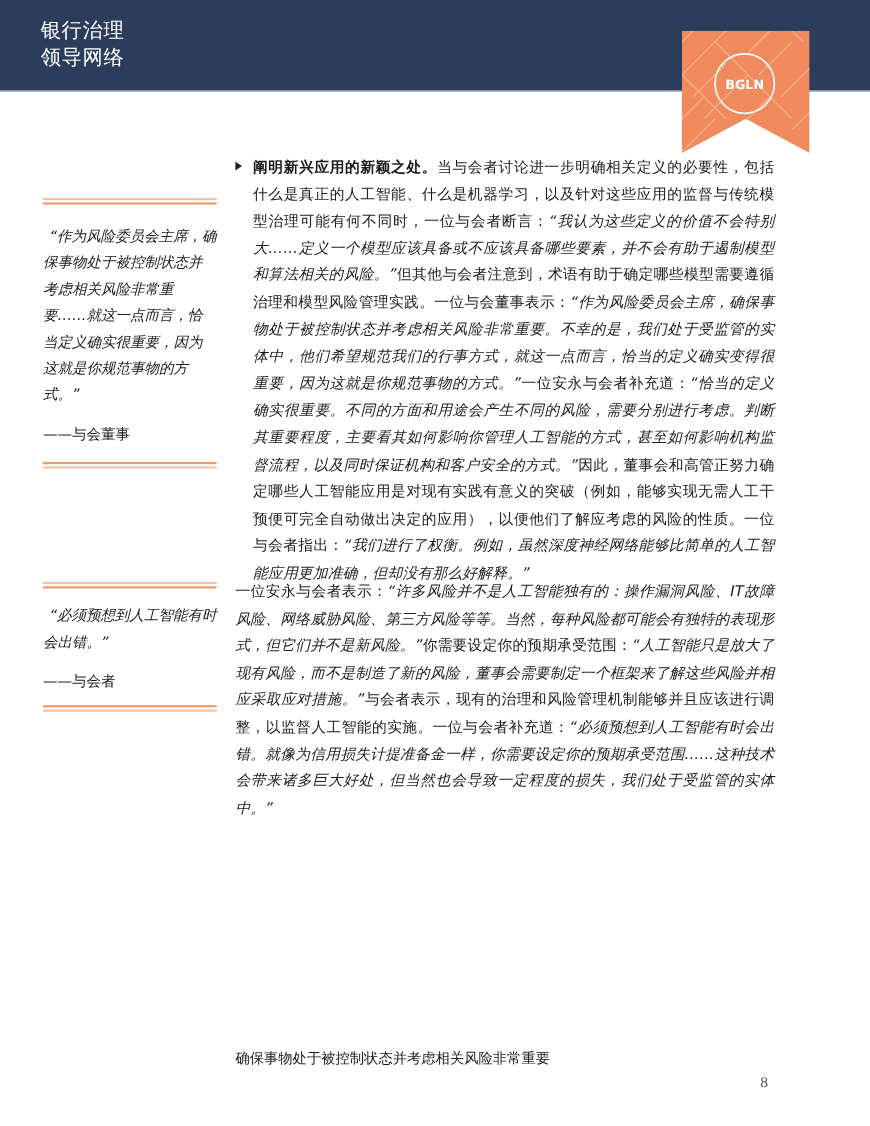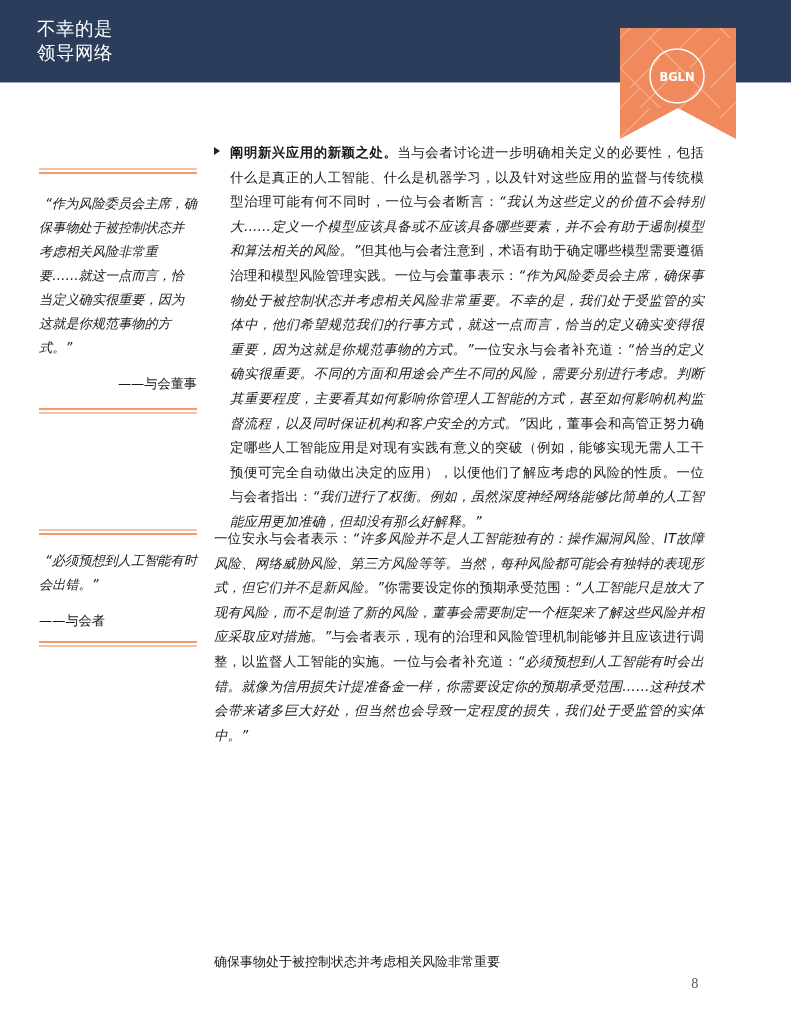--- a/index.html
+++ b/index.html
@@ -59,21 +59,21 @@
   .page-number {
     position: absolute; left: 691px; top: 977px; font-size: 12px; color: #555;
     font-family: "DejaVu Serif", serif;
   }
 </style>
 </head>
 <body>
 
 <div class="header">
   <div class="header-title">
-    <div>不幸的是</div>
+    <div>银行治理</div>
     <div>领导网络</div>
   </div>
 </div>
 
 <div class="ribbon">
   <svg width="116" height="111" viewBox="0 0 116 111">
     <defs>
       <clipPath id="rib">
         <polygon points="0,0 116,0 116,111 58,80 0,111"></polygon>
       </clipPath>
@@ -81,24 +81,24 @@
     <polygon points="0,0 116,0 116,111 58,80 0,111" fill="#f08a5d"></polygon>
     <g clip-path="url(#rib)" stroke="#f6b08e" stroke-width="1.4" fill="none" opacity="0.85">
       <path d="M-10,20 L20,-10 M-10,50 L30,10 L50,30 M10,60 L40,30 M20,80 L60,40 L80,60 M40,100 L80,60 M60,20 L90,-10 L110,10 M70,40 L100,10 M90,60 L120,30 M100,90 L130,60 M-10,90 L20,60 L40,80 M0,110 L30,80"></path>
       <path d="M30,10 L50,-10 M80,60 L100,80 M60,40 L40,20 M20,60 L0,40"></path>
     </g>
     <circle cx="57" cy="48" r="27" fill="none" stroke="#ffffff" stroke-width="1.5"></circle>
     <text x="57" y="53" text-anchor="middle" fill="#ffffff" font-size="11.5" font-weight="bold" font-family="DejaVu Sans, sans-serif">BGLN</text>
   </svg>
 </div>
 
-<div class="sidebar" style="top:168px;">
+<div class="sidebar" style="top:180px;">
   <div class="divider top"></div>
   <p class="pull-quote" style="margin-top:18px;">“作为风险委员会主席，确保事物处于被控制状态并考虑相关风险非常重要……就这一点而言，恰当定义确实很重要，因为这就是你规范事物的方式。”</p>
-  <div class="attribution" style="margin-top:12px;text-align:right;">——与会董事</div>
+  <div class="attribution" style="margin-top:12px;">——与会董事</div>
   <div class="divider bot" style="margin-top:12px;"></div>
 </div>
 
 <div class="sidebar" style="top:529px;">
   <div class="divider top"></div>
   <p class="pull-quote" style="">“必须预想到人工智能有时会出错。”</p>
   <div class="attribution" style="margin-top:12px;">——与会者</div>
   <div class="divider bot" style="margin-top:8px;"></div>
 </div>
 

